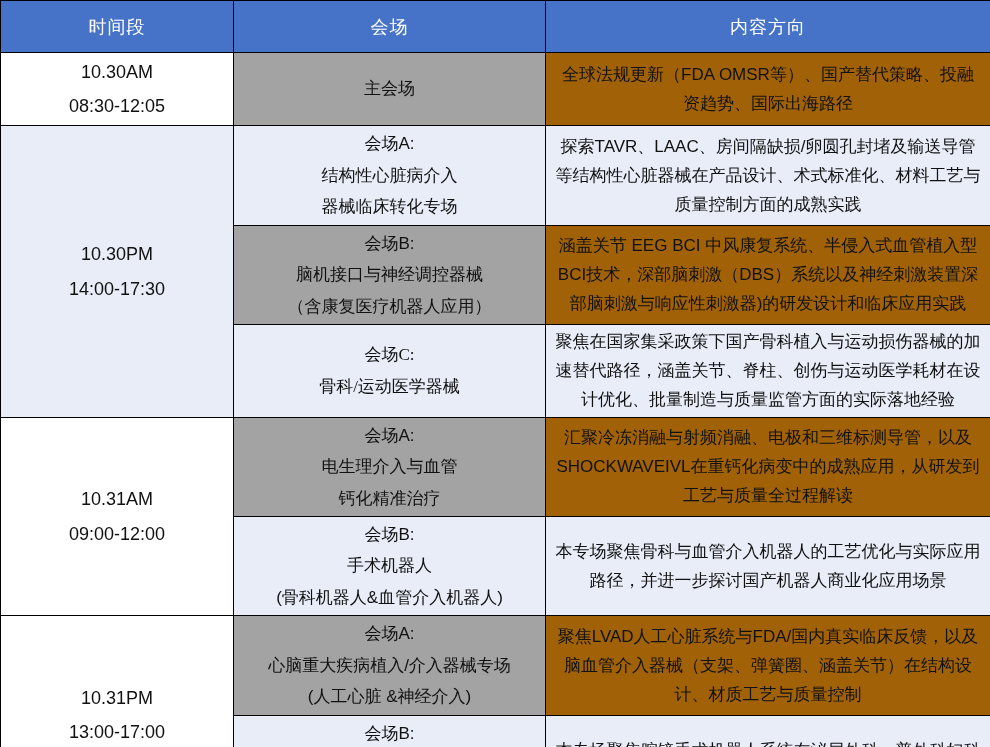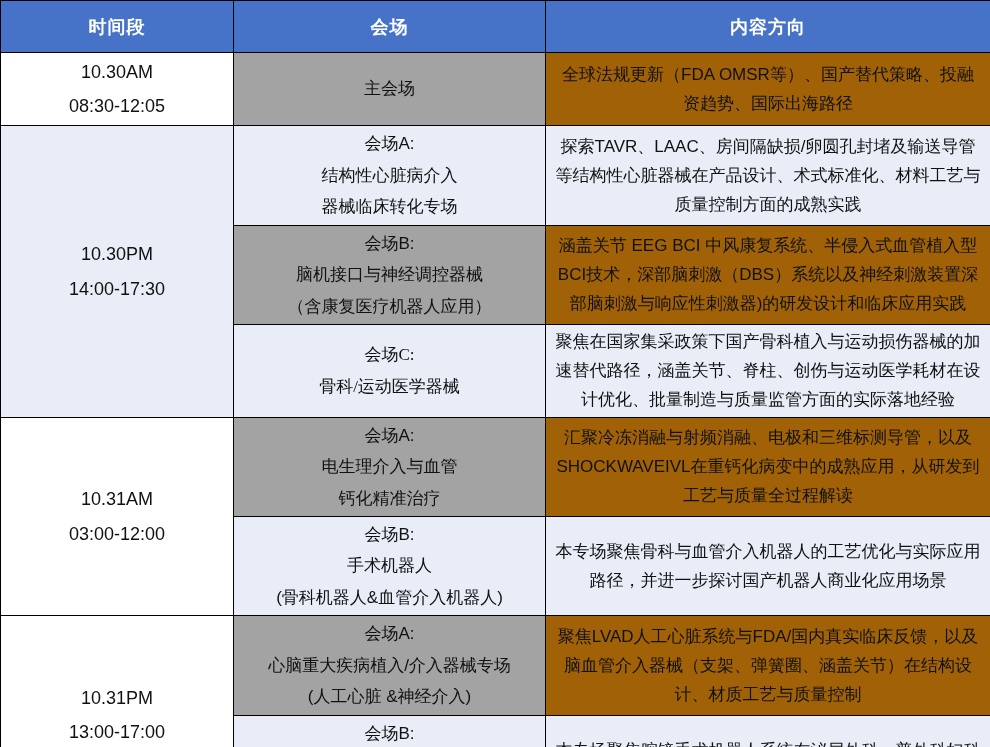--- a/index.html
+++ b/index.html
@@ -17,21 +17,21 @@
     vertical-align:middle;
     text-align:center;
     padding:2px 8px;
     box-sizing:border-box;
     overflow:hidden;
   }
   thead th{
     background:#4673C8;
     color:#ffffff;
     font-size:18px;
-    font-weight:bold;
+    font-weight:normal;
     height:52px;
     letter-spacing:1px;
   }
   td.time{
     font-size:18px;
     line-height:1.9;
     white-space:pre-line;
     background:#ffffff;
   }
   td.venue{
@@ -89,21 +89,21 @@
         <td class="content">涵盖关节 EEG BCI 中风康复系统、半侵入式血管植入型 BCI技术，深部脑刺激（DBS）系统以及神经刺激装置深部脑刺激与响应性刺激器)的研发设计和临床应用实践</td>
       </tr>
       <tr style="height:84px;font-family:Liberation Serif, serif;">
         <td class="venue alt">会场C:
 骨科/运动医学器械</td>
         <td class="content alt">聚焦在国家集采政策下国产骨科植入与运动损伤器械的加速替代路径，涵盖关节、脊柱、创伤与运动医学耗材在设计优化、批量制造与质量监管方面的实际落地经验</td>
       </tr>
 
       <tr style="height:90px;">
         <td class="time" rowspan="2">10.31AM
-03:00-12:00</td>
+09:00-12:00</td>
         <td class="venue">会场A:
 电生理介入与血管
 钙化精准治疗</td>
         <td class="content">汇聚冷冻消融与射频消融、电极和三维标测导管，以及SHOCKWAVEIVL在重钙化病变中的成熟应用，从研发到工艺与质量全过程解读</td>
       </tr>
       <tr style="height:82px;">
         <td class="venue alt">会场B:
 手术机器人
 (骨科机器人&amp;血管介入机器人)</td>
         <td class="content alt">本专场聚焦骨科与血管介入机器人的工艺优化与实际应用路径，并进一步探讨国产机器人商业化应用场景</td>

